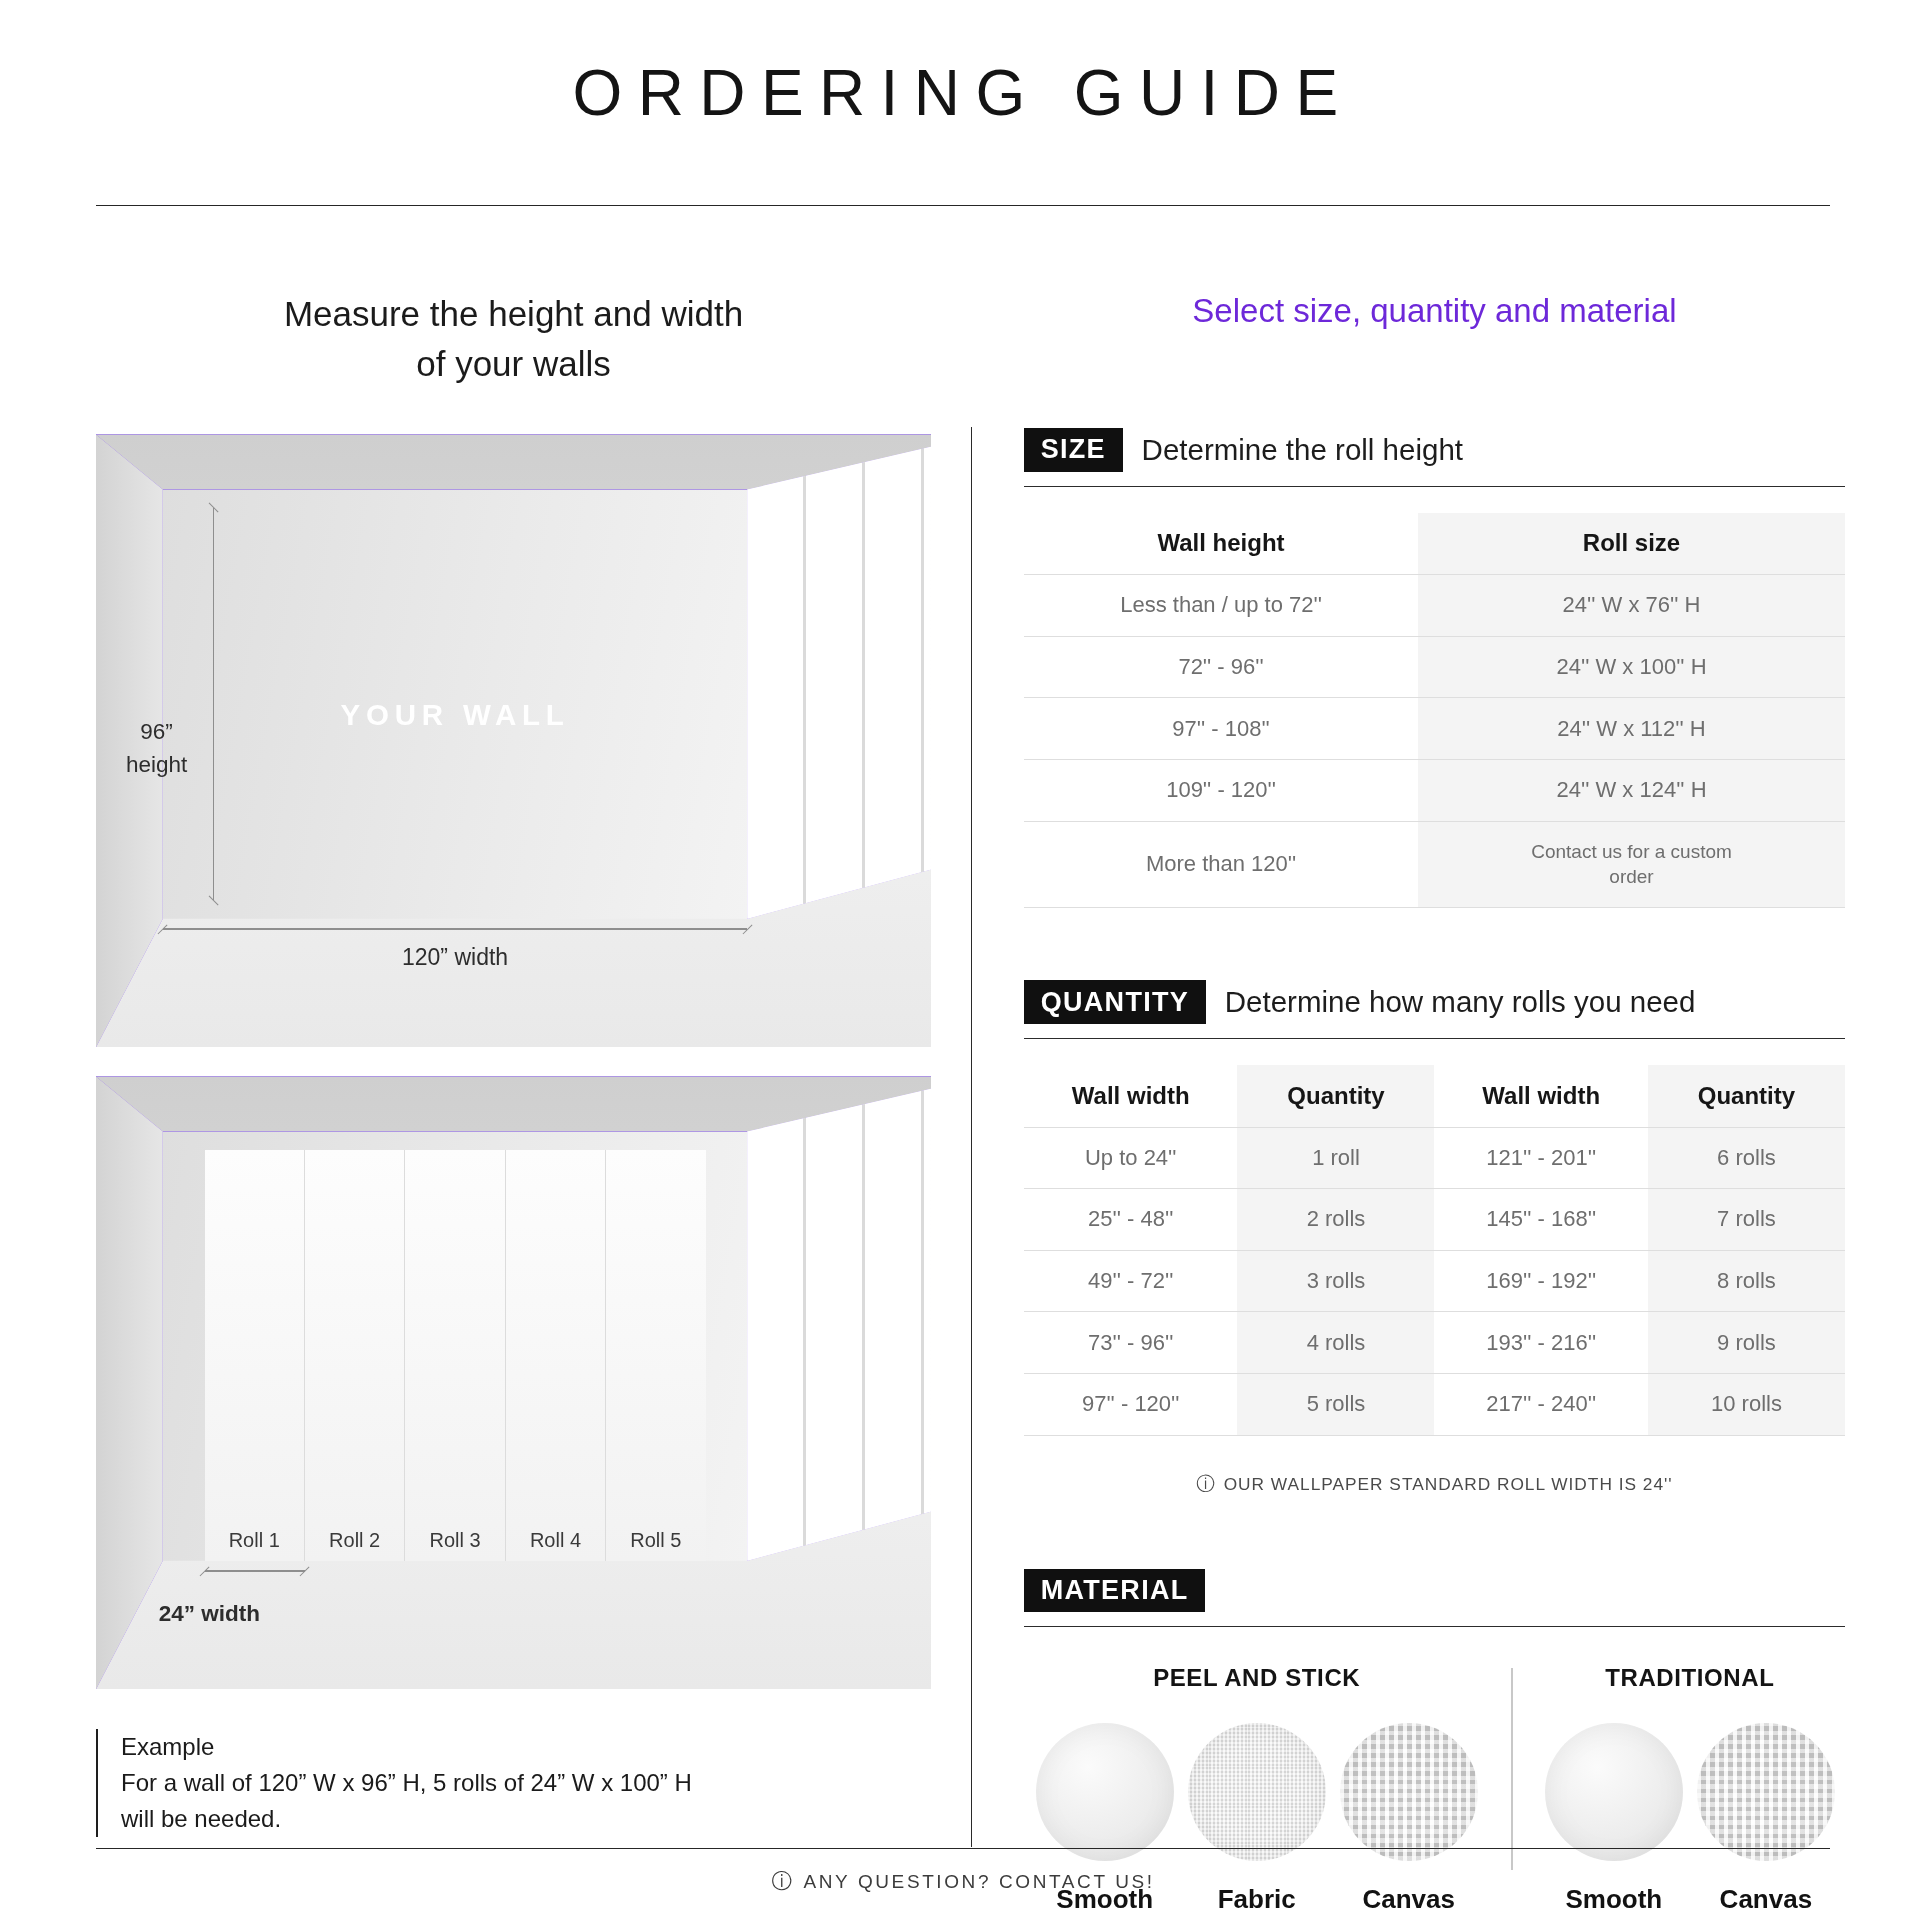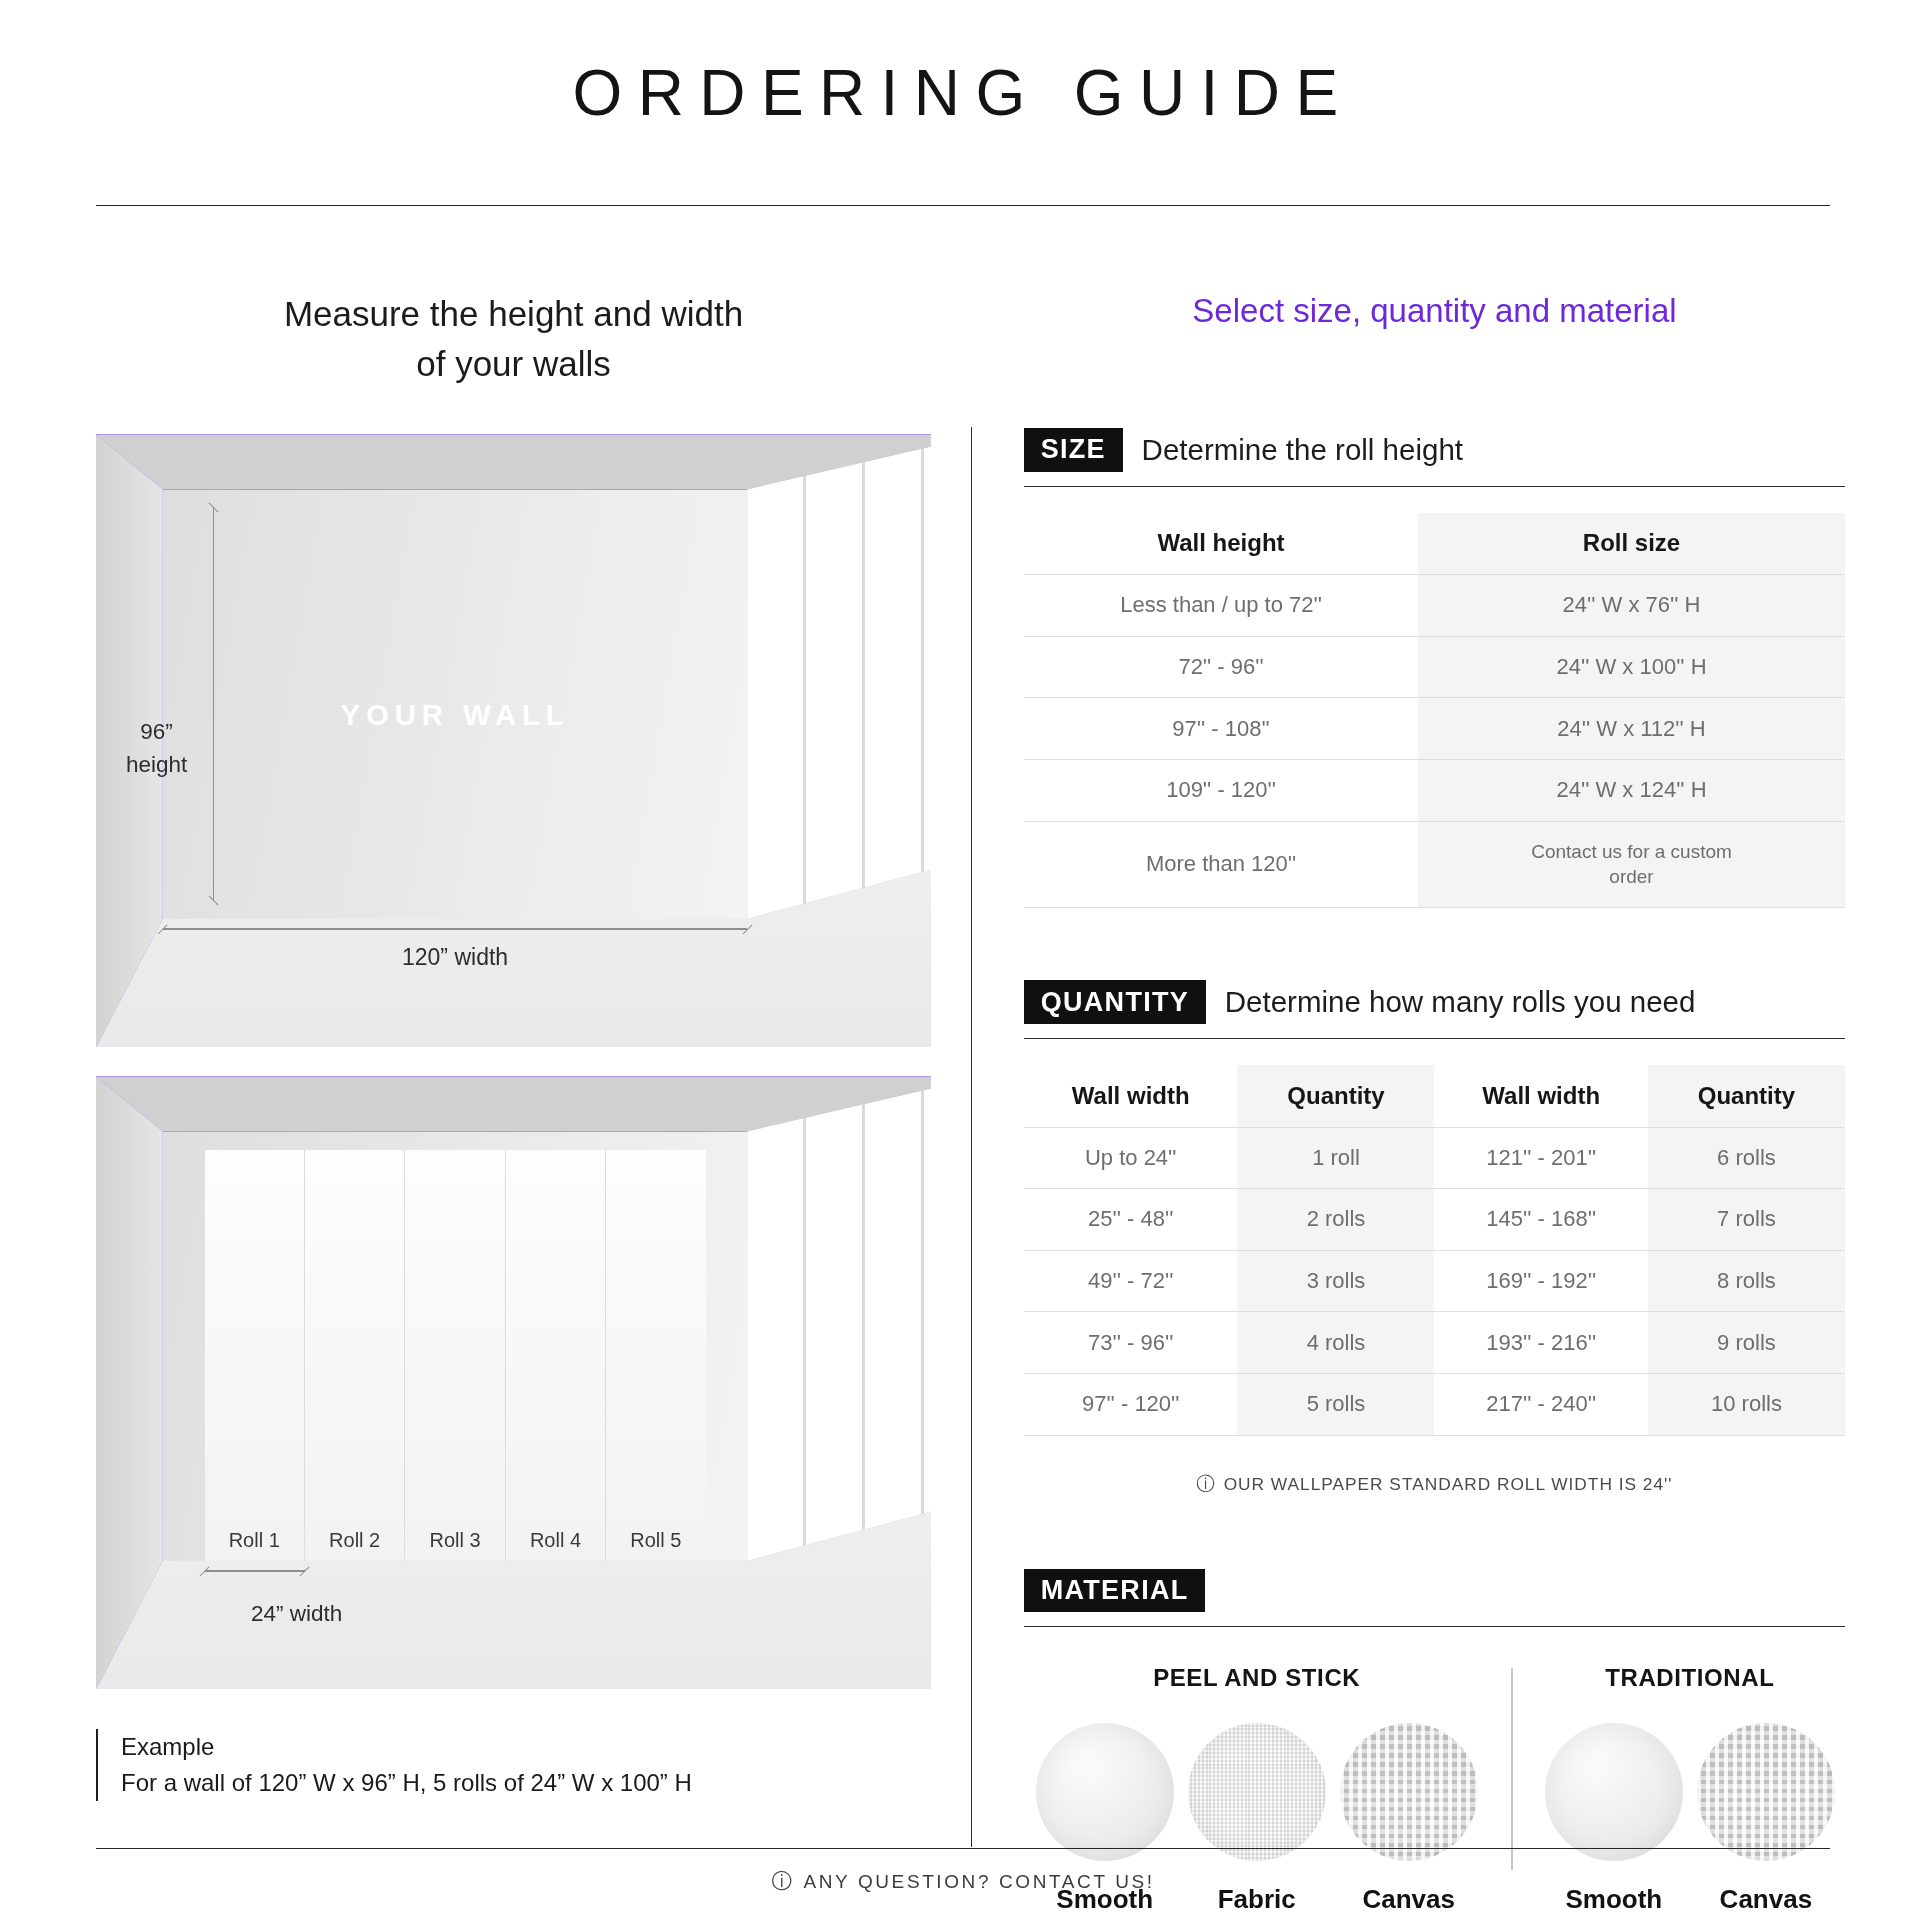--- a/index.html
+++ b/index.html
@@ -51,22 +51,22 @@
   .dim-h::before,.dim-h::after{content:"";position:absolute;top:-5.8px;width:1.3px;height:13px;
     background:#8e8e8e;transform:rotate(45deg);}
   .dim-h::before{left:-0.6px;} .dim-h::after{right:-0.6px;}
   .dim-w1{left:8%;width:70%;}
   .dim-w2{left:13%;width:12%;}
 
   .label-height{position:absolute;left:1%;top:46%;width:12.5%;text-align:center;
     font-size:22.5px;line-height:1.45;color:#2d2d2d;}
   .label-width1{position:absolute;left:8%;top:83.2%;width:70%;text-align:center;
     font-size:23px;color:#2d2d2d;}
-  .label-width2{position:absolute;left:7.5%;top:85.6%;width:22%;text-align:right;
-    font-size:22.5px;color:#2d2d2d;}
+  .label-width2{position:absolute;left:7.5%;top:85.6%;width:22%;text-align:left;
+    font-size:22.5px;color:#2d2d2d;font-weight:bold;}
 
   .rolls{position:absolute;left:13%;top:12%;width:60%;height:67%;display:flex;}
   .roll-panel{flex:1;position:relative;background:linear-gradient(to bottom,#fdfdfd,#f2f2f2);}
   .roll-panel + .roll-panel{border-left:1.3px solid #dcdcdc;}
   .roll-label{position:absolute;bottom:9px;left:0;width:100%;text-align:center;
     font-size:20px;color:#3a3a3a;}
 
   
   .example{margin-top:40px;border-left:2.6px solid #1e1e1e;padding-left:23px;
     font-size:24px;line-height:1.5;color:#1b1b1b;}
@@ -166,20 +166,21 @@
         <div class="roll-label">Roll 5</div>
       </div>
     </div>
     <div class="dim-h dim-w2"></div>
     <div class="label-width2">24” width</div>
   </div>
 
   <div class="example">
     <div>Example</div>
     <div>For a wall of 120” W x 96” H, 5 rolls of 24” W x 100” H</div>
+    <div>will be needed.</div>
   </div>
 </div>
 
 <div class="right-col">
   <div class="right-heading">Select size, quantity and material</div>
 
   <div class="section section-size">
     <div class="section-head">
       <span class="badge">SIZE</span>
       <span class="section-sub">Determine the roll height</span>

